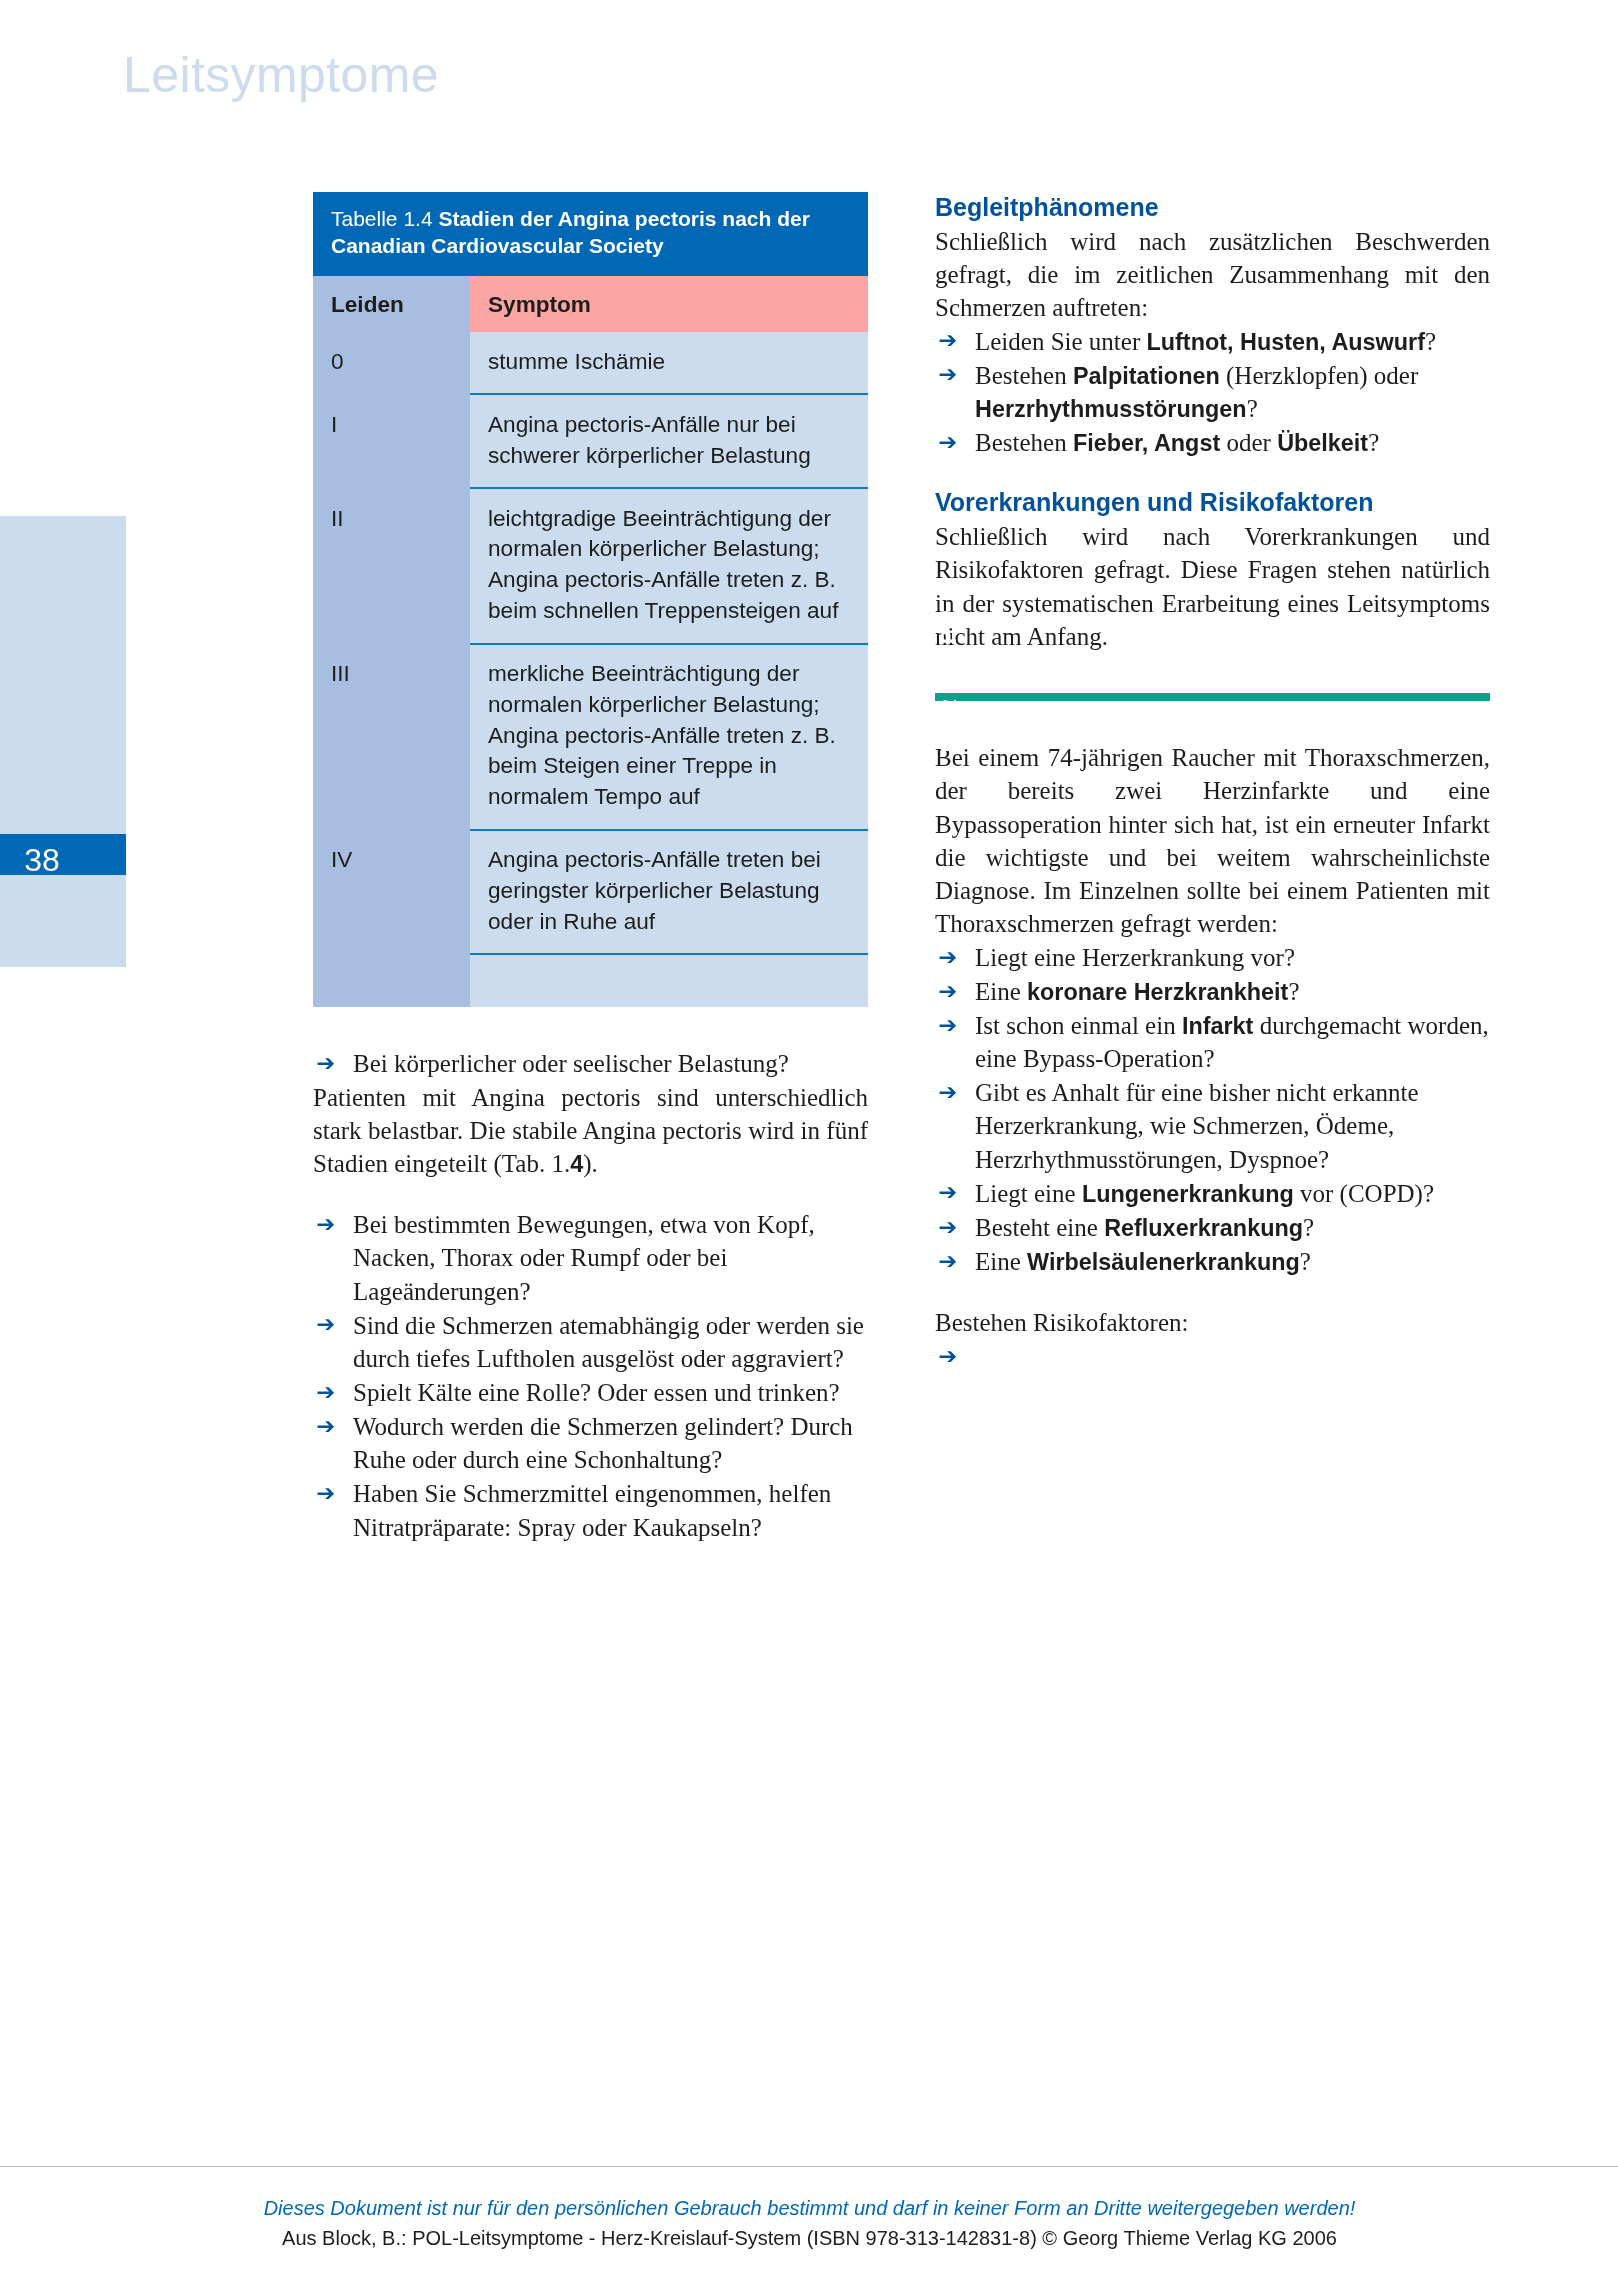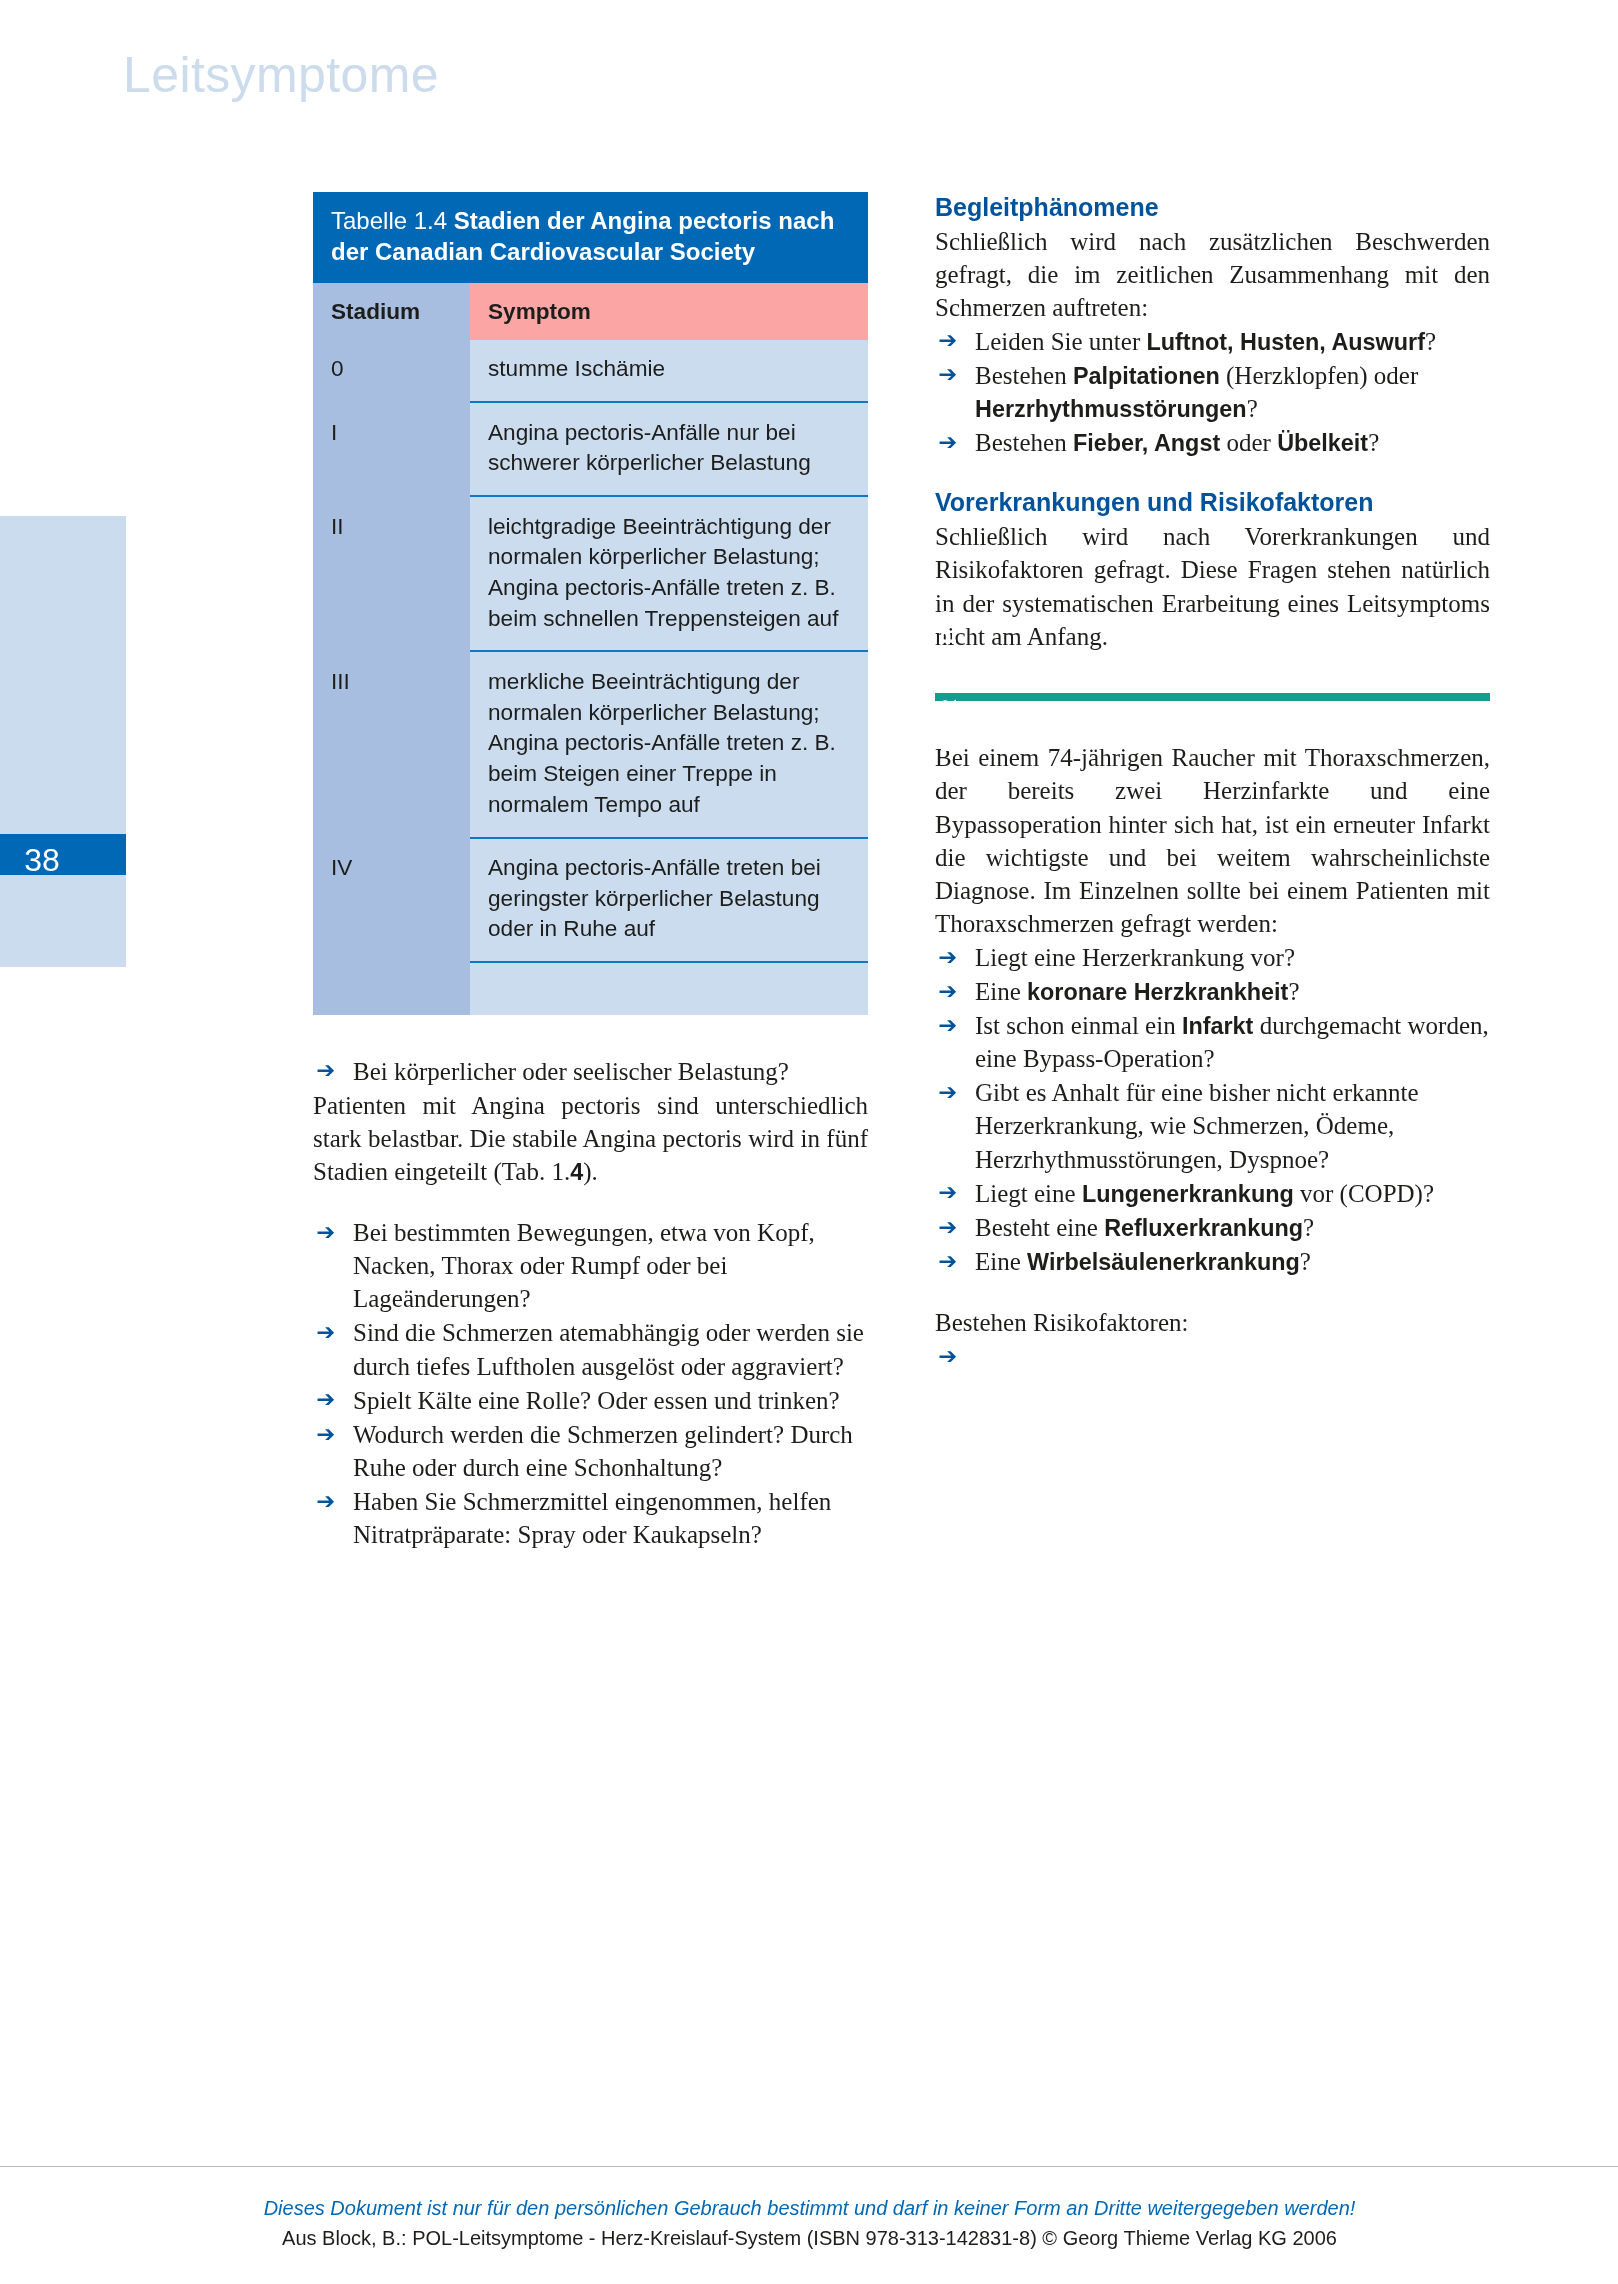--- a/index.html
+++ b/index.html
@@ -62,21 +62,21 @@
 
   
   .tbl{
     width:555px;
     border-collapse:collapse;
     font-family:"Liberation Sans", sans-serif;
   }
   .tbl-caption{
     background:#0068b4;
     color:#ffffff;
-    font-size:24px;
+    font-size:21px;
     line-height:1.30;
     padding:13px 18px 16px 18px;
     text-align:left;
     font-weight:400;
   }
   .tbl-caption b{font-weight:700;}
 
   .tbl thead th{
     font-size:22.6px;
     font-weight:700;
@@ -230,21 +230,21 @@
 
   <div class="col col-left">
 
     <table class="tbl">
       <caption class="tbl-caption">
         <span>Tabelle 1.4</span>
         <b>Stadien der Angina pectoris nach der Canadian Cardiovascular Society</b>
       </caption>
       <thead>
         <tr>
-          <th class="th-stadium">Stadium</th>
+          <th class="th-stadium">Leiden</th>
           <th class="th-symptom">Symptom</th>
         </tr>
       </thead>
       <tbody>
         <tr>
           <td class="td-stadium">0</td>
           <td class="td-symptom">stumme Ischämie</td>
         </tr>
         <tr>
           <td class="td-stadium">I</td>

